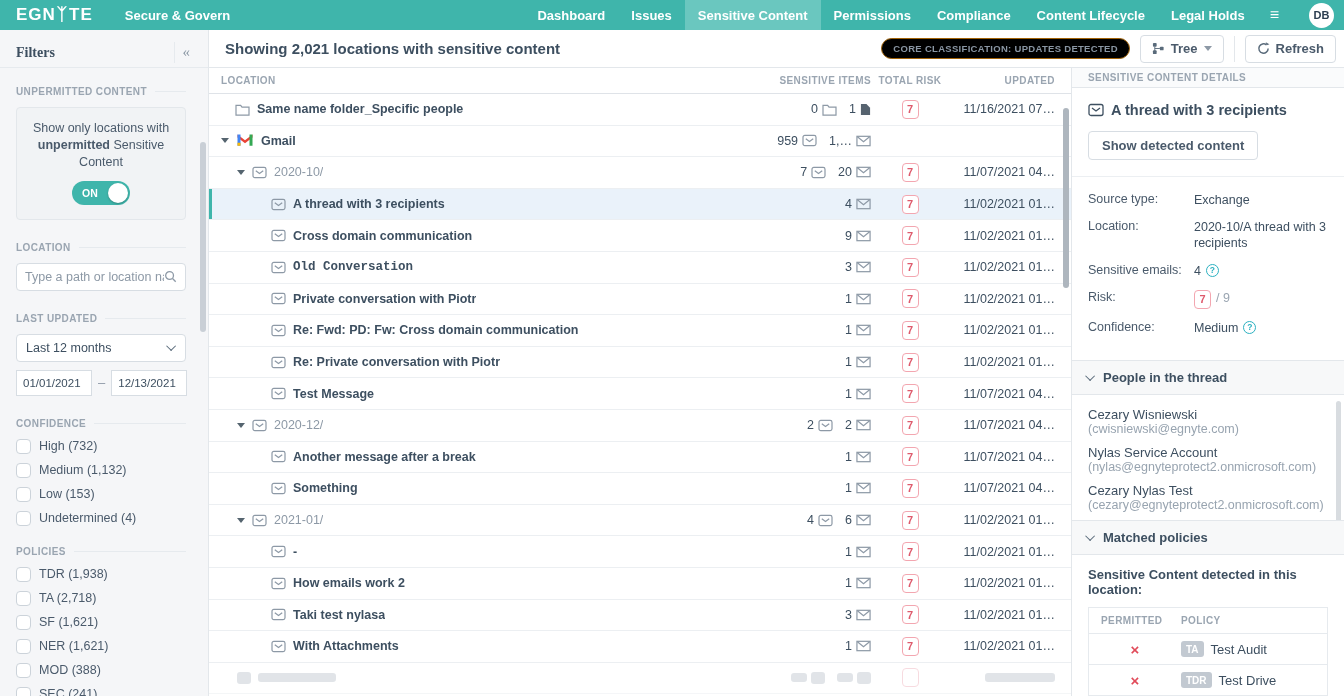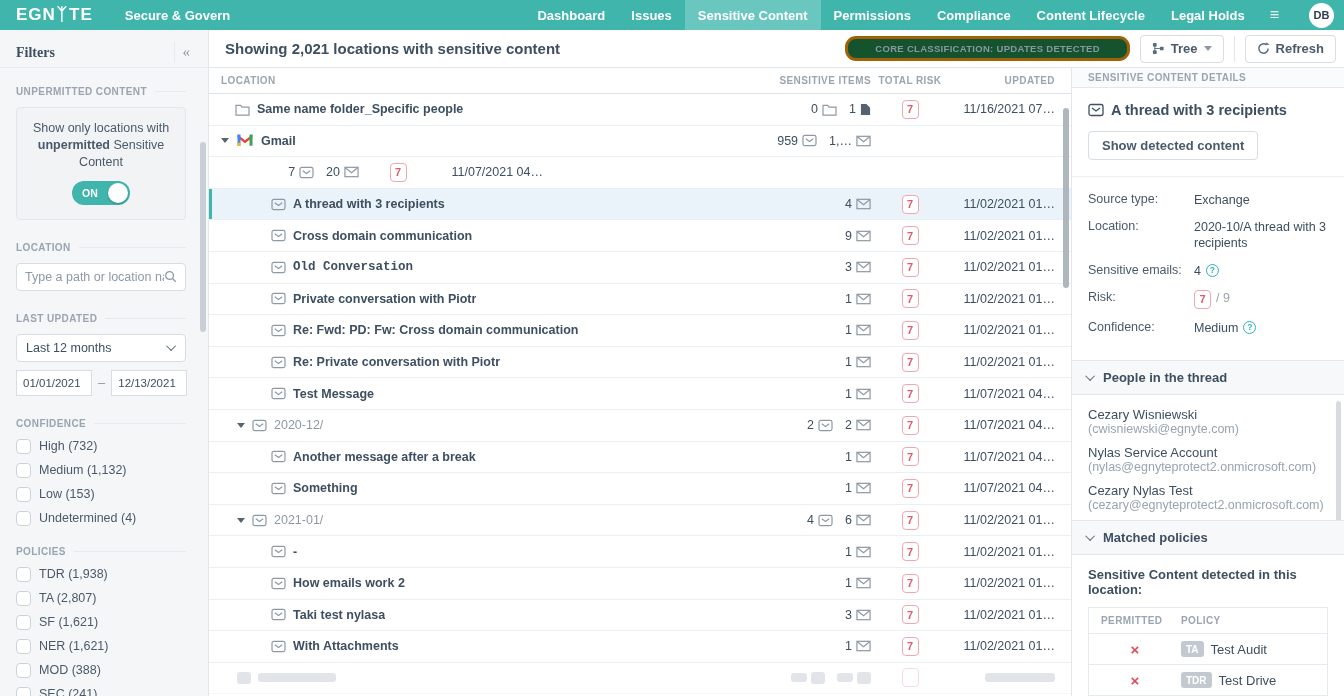--- a/index.html
+++ b/index.html
@@ -44,21 +44,21 @@
   .check-row { display:flex; align-items:center; gap:8px; margin-bottom:9px; font-size:12.5px; color:#4A5A6B; cursor:pointer; }
   .checkbox { width:15px; height:15px; border:1px solid #CCD3DA; border-radius:4px; background:#fff; flex:none; }
   .check-group { margin-bottom:20px; }
   .sidebar-scroll { position:absolute; top:112px; right:2px; width:6px; height:190px; background:#C9CFD6; border-radius:3px; }
 
   
   .main { flex:1; display:flex; flex-direction:column; min-width:0; }
   .toolbar { height:38px; border-bottom:1px solid #E3E7EB; display:flex; align-items:center; padding:0 8px 0 16px; }
   .toolbar-title { font-size:15px; font-weight:700; color:#3D4F60; }
   .toolbar-right { margin-left:auto; display:flex; align-items:center; gap:10px; }
-  .pill-badge { border:3px solid #a16207; border-radius:11px; background:#14532d; color:#8A96A3; font-size:9.5px; font-weight:700; letter-spacing:.3px; padding:4px 27px; white-space:nowrap; }
+  .pill-badge { border:1px solid #a16207; border-radius:11px; background:#000000; color:#8A96A3; font-size:9.5px; font-weight:700; letter-spacing:.3px; padding:4px 11px; white-space:nowrap; }
   .btn { display:flex; align-items:center; gap:6px; border:1px solid #D7DDE3; border-radius:4px; background:#fff; height:28px; padding:0 11px; font-size:13px; font-weight:700; color:#4A5A6B; cursor:pointer; white-space:nowrap; }
   .btn .caret-down { width:0; height:0; border-left:4px solid transparent; border-right:4px solid transparent; border-top:5px solid #8D99A6; }
   .v-sep { width:1px; height:26px; background:#E3E7EB; }
 
   .content { flex:1; display:flex; min-height:0; }
 
   
   .table-area { width:862px; flex:none; display:flex; flex-direction:column; position:relative; min-height:0; }
   .thead { height:26px; display:flex; align-items:center; border-bottom:1px solid #DFE3E8; background:#fff; }
   .th { font-size:10px; font-weight:700; letter-spacing:.4px; color:#9AA5B1; }
@@ -199,21 +199,21 @@
         </div>
 
       <div class="section-label">POLICIES</div>
       <div class="check-group" id="policies-list">
           <label class="check-row">
             <span class="checkbox"></span>
             <span>TDR (1,938)</span>
           </label>
           <label class="check-row">
             <span class="checkbox"></span>
-            <span>TA (2,807)</span>
+            <span>TA (2,718)</span>
           </label>
           <label class="check-row">
             <span class="checkbox"></span>
             <span>SF (1,621)</span>
           </label>
           <label class="check-row">
             <span class="checkbox"></span>
             <span>NER (1,621)</span>
           </label>
           <label class="check-row">
@@ -330,20 +330,30 @@
                       <rect x="1" y="1" width="14" height="10" fill="none" stroke="#8D99A6" stroke-width="1.3"></rect>
                       <path d="M1.5 1.5L8 6.8l6.5-5.3" fill="none" stroke="#8D99A6" stroke-width="1.3"></path>
                     </svg>
                   </span>
                 </span>
               </div>
               <div class="cell-risk"></div>
               <div class="cell-upd"></div>
             </div>
             <div class="row group">
+              <div class="cell-loc" style="padding-left: 28px;">
+                <span class="caret"></span>
+                <span class="icn">
+                  <svg width="15" height="13" viewBox="0 0 16 14">
+                    <rect x="1" y="1.5" width="14" height="11" rx="2" fill="none" stroke="#8D99A6" stroke-width="1.3"></rect>
+                    <path d="M4 5l4 3 4-3" fill="none" stroke="#8D99A6" stroke-width="1.3"></path>
+                  </svg>
+                </span>
+                <span class="row-label">2020-10/</span>
+              </div>
               <div class="cell-items">
                 <span class="count-unit">
                   <span>7</span>
                   <span class="icn">
                     <svg width="15" height="13" viewBox="0 0 16 14">
                       <rect x="1" y="1.5" width="14" height="11" rx="2" fill="none" stroke="#8D99A6" stroke-width="1.3"></rect>
                       <path d="M4 5l4 3 4-3" fill="none" stroke="#8D99A6" stroke-width="1.3"></path>
                     </svg>
                   </span>
                 </span>

